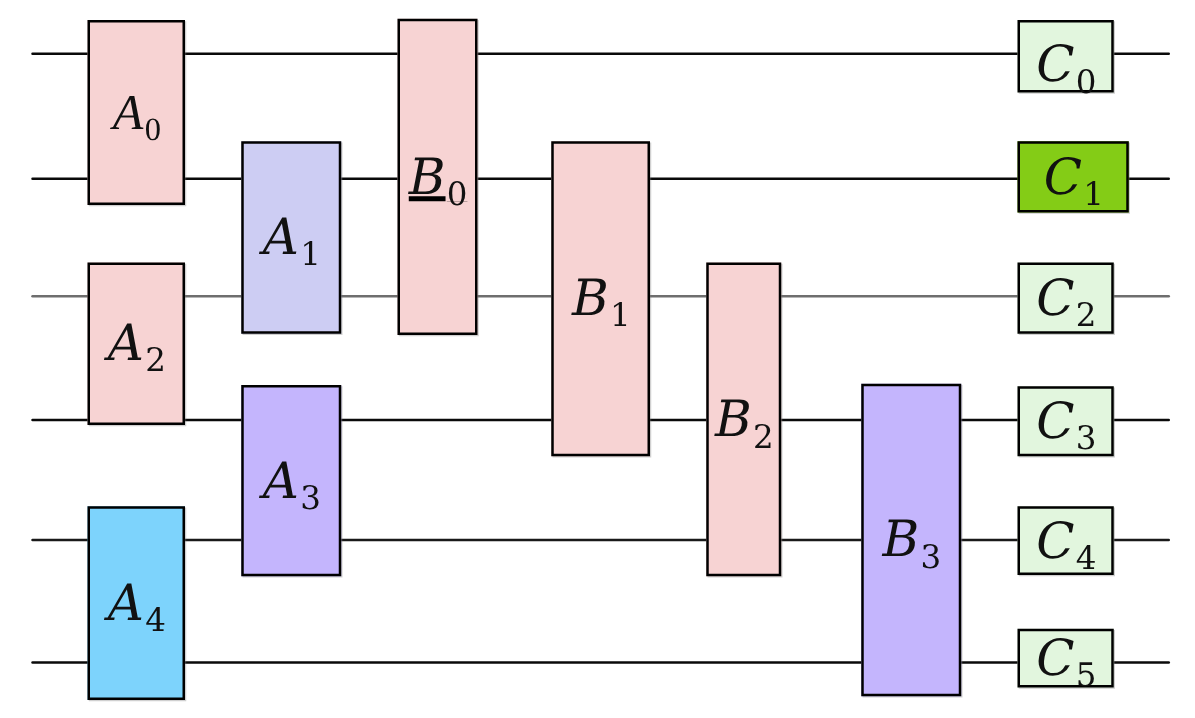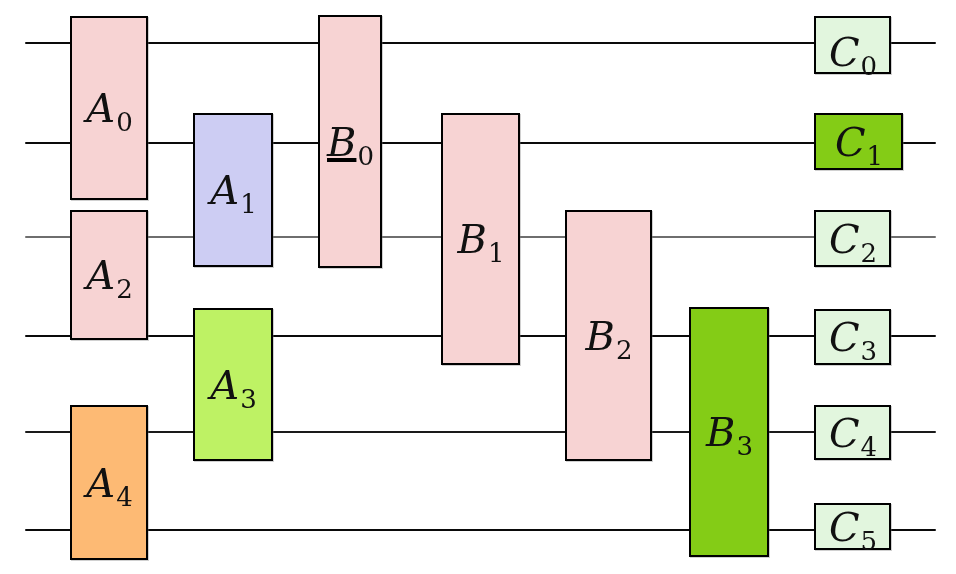--- a/index.html
+++ b/index.html
@@ -50,45 +50,45 @@
 <div id="stage">
   <div id="wires-layer">
       <div class="wire" style="left: 25px; width: 911px; top: 42px; height: 2px; background: rgb(10, 10, 10);"></div>
       <div class="wire" style="left: 25px; width: 911px; top: 141.6px; height: 2.8px; background: rgb(10, 10, 10);"></div>
       <div class="wire" style="left: 25px; width: 911px; top: 236.4px; height: 1.2px; background: rgb(110, 110, 110);"></div>
       <div class="wire" style="left: 25px; width: 911px; top: 334.6px; height: 2.8px; background: rgb(10, 10, 10);"></div>
       <div class="wire" style="left: 25px; width: 911px; top: 431.3px; height: 1.4px; background: rgb(26, 26, 26);"></div>
       <div class="wire" style="left: 25px; width: 911px; top: 529px; height: 2px; background: rgb(10, 10, 10);"></div>
     </div>
   <div id="gates-layer">
-      <div class="gate" style="left: 70px; top: 16px; width: 78px; height: 184px; background: rgb(247, 211, 211); border-color: rgb(0, 0, 0);">
+      <div class="gate" style="left: 70px; top: 16px; width: 78px; height: 148px; background: rgb(247, 211, 211); border-color: rgb(0, 0, 0); font-family: Liberation Serif, serif;">
         <span class="lbl"><span>A</span><span class="subn">0</span></span>
       </div>
       <div class="gate" style="left: 193px; top: 113px; width: 80px; height: 154px; background: rgb(205, 205, 243); border-color: rgb(0, 0, 0);">
         <span class="lbl"><span>A</span><span class="subn">1</span></span>
       </div>
       <div class="gate" style="left: 70px; top: 210px; width: 78px; height: 130px; background: rgb(247, 211, 211); border-color: rgb(0, 0, 0);">
         <span class="lbl"><span>A</span><span class="subn">2</span></span>
       </div>
-      <div class="gate" style="left: 193px; top: 308px; width: 80px; height: 153px; background: #bef264; border-color: rgb(0, 0, 0);">
+      <div class="gate" style="left: 193px; top: 308px; width: 80px; height: 153px; background: #c4b5fd; border-color: rgb(0, 0, 0);">
         <span class="lbl"><span>A</span><span class="subn">3</span></span>
       </div>
-      <div class="gate" style="left: 70px; top: 405px; width: 78px; height: 155px; background: #fdba74; border-color: rgb(0, 0, 0);">
+      <div class="gate" style="left: 70px; top: 405px; width: 78px; height: 155px; background: #7dd3fc; border-color: rgb(0, 0, 0);">
         <span class="lbl"><span>A</span><span class="subn">4</span></span>
       </div>
       <div class="gate" style="left: 318px; top: 15px; width: 64px; height: 253px; background: rgb(247, 211, 211); border-color: rgb(0, 0, 0); text-decoration: underline;">
         <span class="lbl"><span>B</span><span class="subn">0</span></span>
       </div>
       <div class="gate" style="left: 441px; top: 113px; width: 79px; height: 252px; background: rgb(247, 211, 211); border-color: rgb(0, 0, 0);">
         <span class="lbl"><span>B</span><span class="subn">1</span></span>
       </div>
-      <div class="gate" style="left: 565px; top: 210px; width: 87px; height: 251px; background: rgb(247, 211, 211); border-color: rgb(0, 0, 0);">
+      <div class="gate" style="left: 565px; top: 210px; width: 60px; height: 251px; background: rgb(247, 211, 211); border-color: rgb(0, 0, 0);">
         <span class="lbl"><span>B</span><span class="subn">2</span></span>
       </div>
-      <div class="gate" style="left: 689px; top: 307px; width: 80px; height: 250px; background: #84cc16; border-color: rgb(0, 0, 0);">
+      <div class="gate" style="left: 689px; top: 307px; width: 80px; height: 250px; background: #c4b5fd; border-color: rgb(0, 0, 0);">
         <span class="lbl"><span>B</span><span class="subn">3</span></span>
       </div>
       <div class="gate" style="left: 814px; top: 16px; width: 77px; height: 58px; background: rgb(226, 246, 222); border-color: rgb(0, 0, 0); align-items: flex-end;">
         <span class="lbl"><span>C</span><span class="subn">0</span></span>
       </div>
       <div class="gate" style="left: 814px; top: 113px; width: 89px; height: 57px; background: #84cc16; border-color: rgb(0, 0, 0); justify-content: center;">
         <span class="lbl"><span>C</span><span class="subn">1</span></span>
       </div>
       <div class="gate" style="left: 814px; top: 210px; width: 77px; height: 57px; background: rgb(226, 246, 222); border-color: rgb(0, 0, 0);">
         <span class="lbl"><span>C</span><span class="subn">2</span></span>

